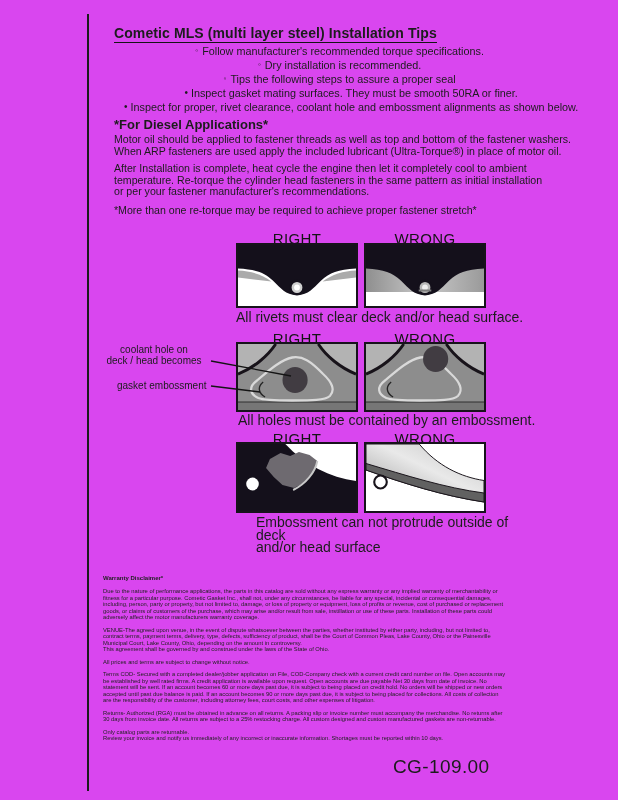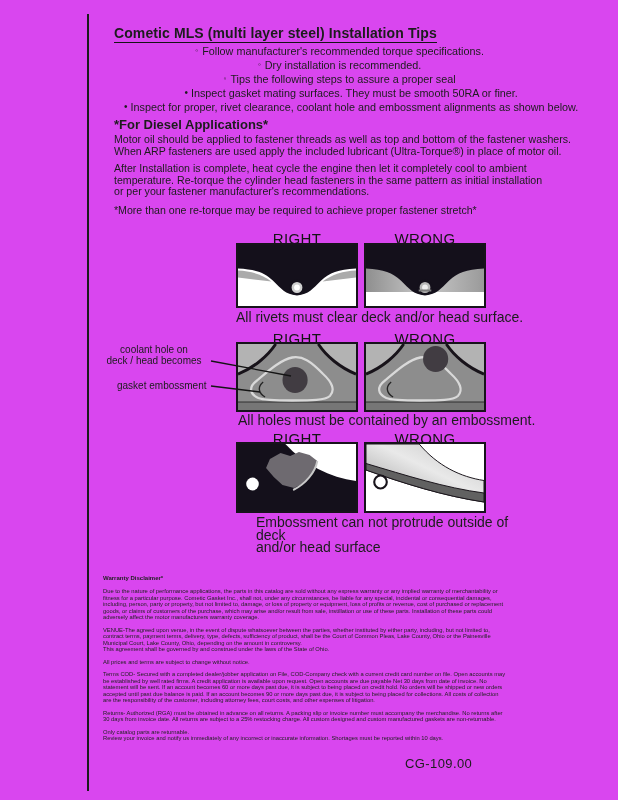--- a/index.html
+++ b/index.html
@@ -32,21 +32,21 @@
   .ann-coolant { position:absolute; left:98px; top:345px; width:112px; text-align:center;
                  font-size:10px; line-height:10.8px; color:#1c1c1c; }
   .ann-gasket  { position:absolute; left:117px; top:380px; font-size:10px; color:#1c1c1c; }
   .leader { position:absolute; left:205px; top:355px; width:100px; height:50px; }
 
   .legal { position:absolute; left:103px; top:575px; width:410px; font-size:5.8px; line-height:6.5px; color:#222; }
   .legal h3 { font-size:6px; margin-bottom:6.5px; }
   .legal p { white-space:pre-line; margin-bottom:6px; }
   .legal p.tight { margin-bottom:0; }
 
-  .code { position:absolute; left:393px; top:756px; font-size:13px; letter-spacing:0.4px; color:#1c1c1c;margin-left:12px; }
+  .code { position:absolute; left:393px; top:756px; font-size:19px; letter-spacing:0.4px; color:#1c1c1c; }
 </style>
 </head>
 <body>
 
 <div class="page">
 
   <div class="margin-rule"></div>
 
   <div class="title">Cometic MLS (multi layer steel) Installation Tips</div>
 

